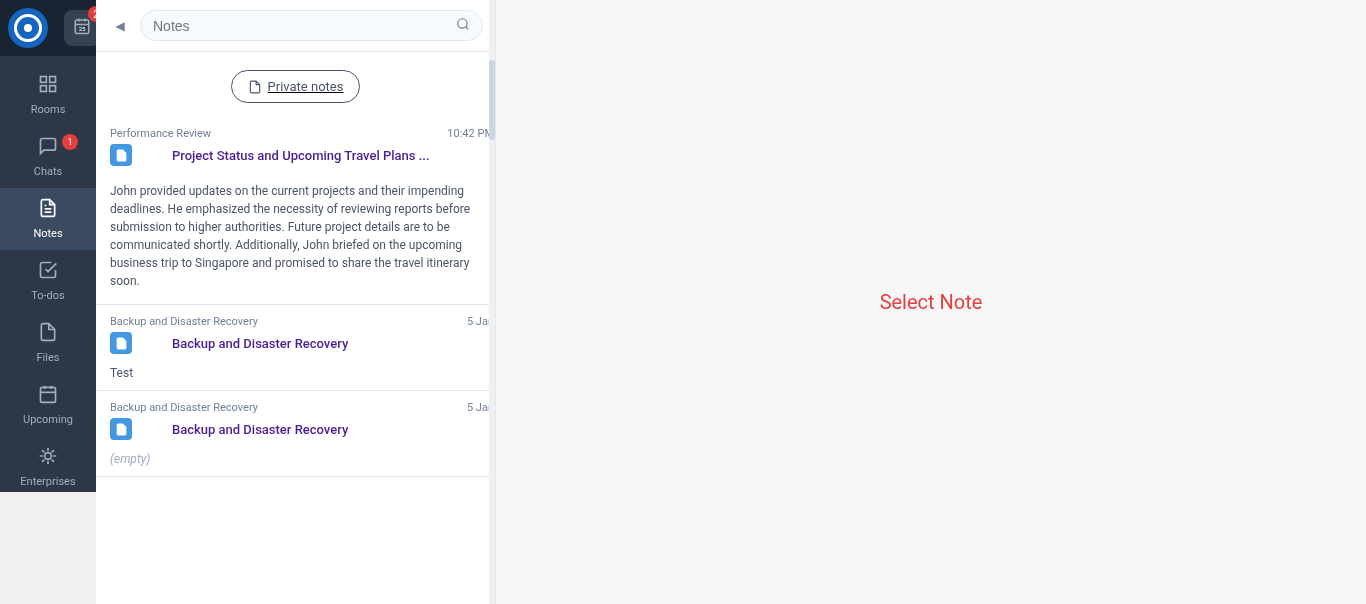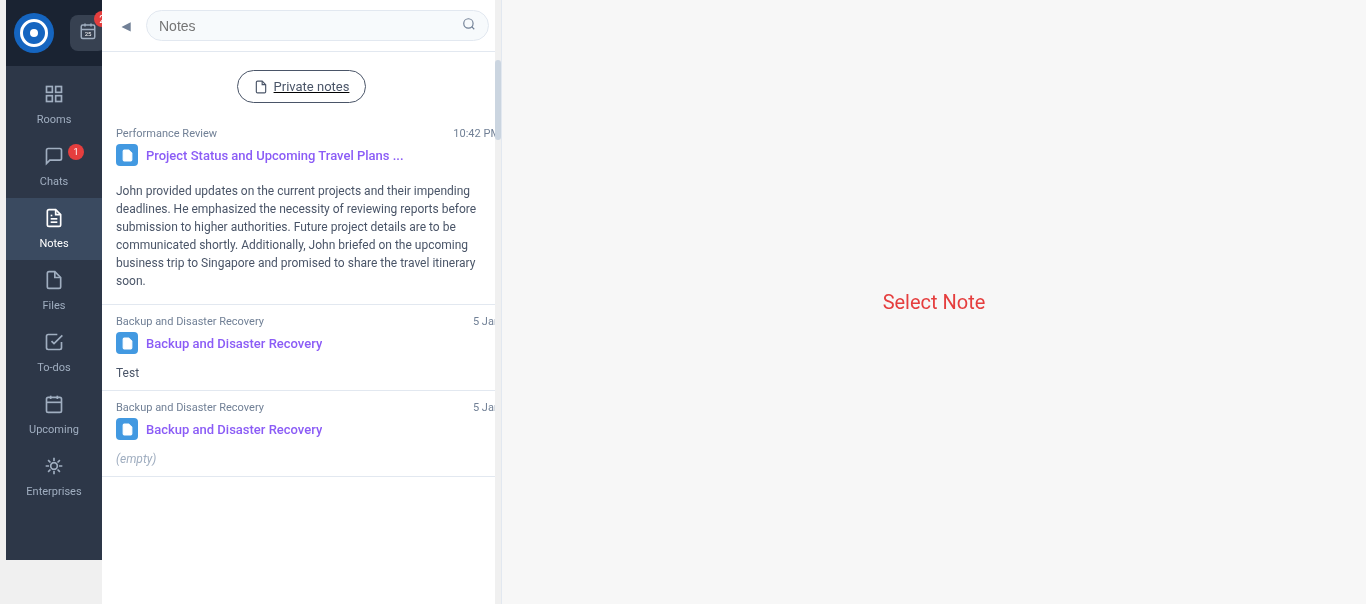--- a/index.html
+++ b/index.html
@@ -6,22 +6,21 @@
     body { font-family: -apple-system, BlinkMacSystemFont, 'Segoe UI', Roboto, sans-serif; width: 1366px; height: 604px; overflow: hidden; display: flex; background: #f0f0f0; }
 
     
     .sidebar {
       width: 96px;
       background: #2d3748;
       display: flex;
       flex-direction: column;
       align-items: center;
       padding-top: 0;
-      height: 560px;
-      margin-left: 6px;
+      height: 492px;
     }
 
     .sidebar-header {
       width: 100%;
       background: #1a2332;
       padding: 10px 8px;
       display: flex;
       align-items: center;
       gap: 8px;
       min-height: 56px;
@@ -274,24 +273,25 @@
 
     .note-icon svg {
       width: 13px;
       height: 13px;
       fill: white;
     }
 
     .note-title {
       font-size: 13px;
       font-weight: 500;
-      color: #8b5cf6;
+      color: #4c1d95;
       white-space: nowrap;
       overflow: hidden;
       text-overflow: ellipsis;
+      margin-left: 32px;
     }
 
     .note-preview {
       padding: 8px 14px 14px 14px;
       font-size: 12px;
       color: #4a5568;
       line-height: 1.5;
     }
 
     .note-preview-short {
@@ -377,35 +377,35 @@
             <line x1="16" y1="17" x2="8" y2="17"></line>
           <line x1="10" y1="9" x2="8" y2="9"></line>
         </svg>
       </span>
       <span style="color:white;font-size:11px;">Notes</span>
     </div>
 
     <div class="nav-item">
       <span class="nav-icon">
         <svg width="20" height="20" viewBox="0 0 24 24" fill="none" stroke="#a0aec0" stroke-width="2">
+          <polyline points="9 11 12 14 22 4"></polyline>
+          <path d="M21 12v7a2 2 0 0 1-2 2H5a2 2 0 0 1-2-2V5a2 2 0 0 1 2-2h11"></path>
+        </svg>
+      </span>
+      <span style="color:#a0aec0;font-size:11px;">To-dos</span>
+    </div>
+
+    <div class="nav-item">
+      <span class="nav-icon">
+        <svg width="20" height="20" viewBox="0 0 24 24" fill="none" stroke="#a0aec0" stroke-width="2">
           <path d="M13 2H6a2 2 0 0 0-2 2v16a2 2 0 0 0 2 2h12a2 2 0 0 0 2-2V9z"></path>
           <polyline points="13 2 13 9 20 9"></polyline>
         </svg>
       </span>
       <span style="color:#a0aec0;font-size:11px;">Files</span>
-    </div>
-
-    <div class="nav-item">
-      <span class="nav-icon">
-        <svg width="20" height="20" viewBox="0 0 24 24" fill="none" stroke="#a0aec0" stroke-width="2">
-          <polyline points="9 11 12 14 22 4"></polyline>
-          <path d="M21 12v7a2 2 0 0 1-2 2H5a2 2 0 0 1-2-2V5a2 2 0 0 1 2-2h11"></path>
-        </svg>
-      </span>
-      <span style="color:#a0aec0;font-size:11px;">To-dos</span>
     </div>
 
     <div class="nav-item">
       <span class="nav-icon">
         <svg width="20" height="20" viewBox="0 0 24 24" fill="none" stroke="#a0aec0" stroke-width="2">
           <rect x="3" y="4" width="18" height="18" rx="2" ry="2"></rect>
           <line x1="16" y1="2" x2="16" y2="6"></line>
           <line x1="8" y1="2" x2="8" y2="6"></line>
           <line x1="3" y1="10" x2="21" y2="10"></line>
         </svg>

